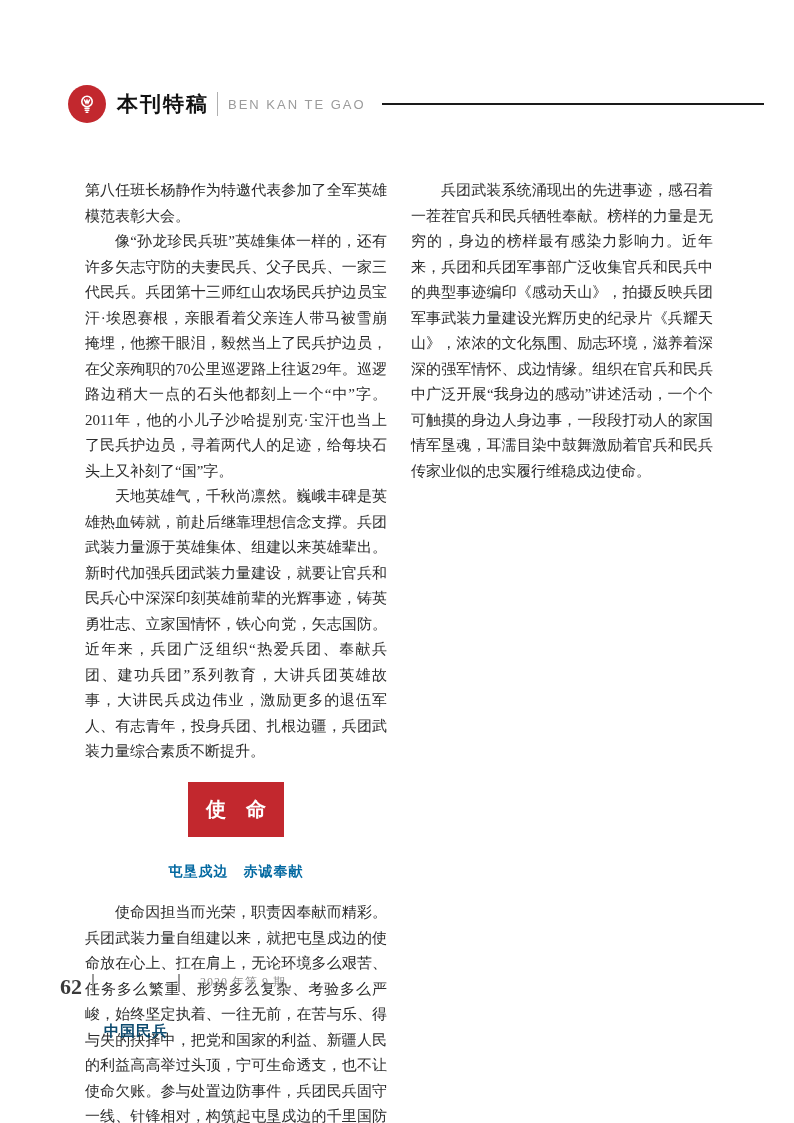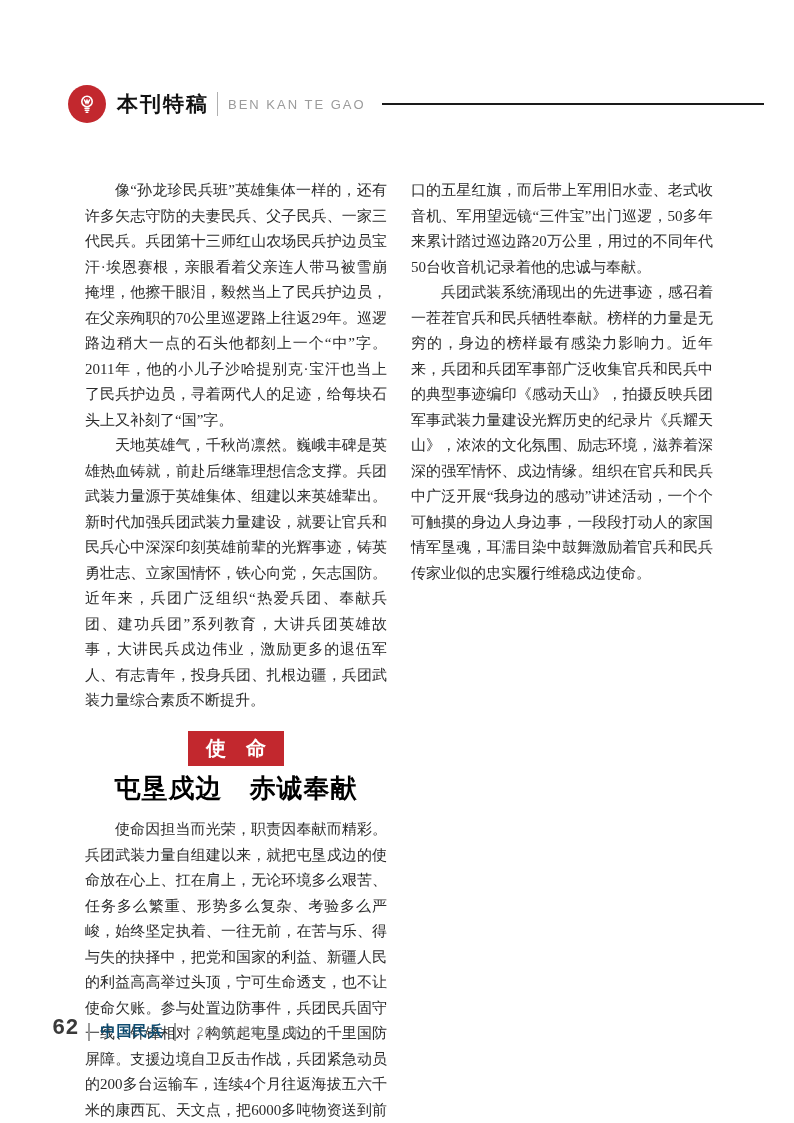--- a/index.html
+++ b/index.html
@@ -82,40 +82,40 @@
 
   
   .section-head { text-align: center; margin: 17px 0 16px; }
   .section-title {
     display: inline-block;
     background: #c2282e;
     color: #ffffff;
     font-weight: bold;
     font-size: 20px;
     line-height: 25px;
-    padding: 5px 18px;
+    padding: 15px 18px;
     text-indent: 0;
   }
   .section-sub {
     font-family: "Liberation Sans", "DejaVu Sans", sans-serif;
-    color: #000000;
+    color: #0369a1;
     font-weight: bold;
-    font-size: 26px;
+    font-size: 14px;
     letter-spacing: 1px;
-    margin-top: 10px;
+    margin-top: 22px;
   }
 
   
   .page-footer {
     position: absolute;
-    left: 52px;
+    left: 60px;
     bottom: 82px;
     display: flex;
-    align-items: flex-end;
-    font-family: Liberation Mono, monospace;
+    align-items: flex-start;
+    font-family: Liberation Serif, serif;
   }
   .page-num { font-size: 22px; font-weight: bold; color: #3a3a3a; }
   .foot-sep { width: 2px; height: 18px; background: #9a9a9a; margin: 0 10px; }
   .mag-name { font-size: 15px; font-weight: bold; color: #0c4a6e; letter-spacing: 1px; margin-top: 48px; }
   .issue { font-size: 12px; color: #8a8a8a; margin-left: 10px; letter-spacing: 1px; }
 </style>
 </head>
 <body>
 
 <div class="page">
@@ -134,34 +134,34 @@
     </div>
     <div class="feature-title">本刊特稿</div>
     <div class="header-sep"></div>
     <div class="pinyin">BEN KAN TE GAO</div>
     <div class="header-rule"></div>
   </div>
 
   <div class="columns">
 
     <div class="col">
+      <p class="cont">第八任班长杨静作为特邀代表参加了全军英雄模范表彰大会。</p>
       <p>像“孙龙珍民兵班”英雄集体一样的，还有许多矢志守防的夫妻民兵、父子民兵、一家三代民兵。兵团第十三师红山农场民兵护边员宝汗·埃恩赛根，亲眼看着父亲连人带马被雪崩掩埋，他擦干眼泪，毅然当上了民兵护边员，在父亲殉职的70公里巡逻路上往返29年。巡逻路边稍大一点的石头他都刻上一个“中”字。2011年，他的小儿子沙哈提别克·宝汗也当上了民兵护边员，寻着两代人的足迹，给每块石头上又补刻了“国”字。</p>
       <p>天地英雄气，千秋尚凛然。巍峨丰碑是英雄热血铸就，前赴后继靠理想信念支撑。兵团武装力量源于英雄集体、组建以来英雄辈出。新时代加强兵团武装力量建设，就要让官兵和民兵心中深深印刻英雄前辈的光辉事迹，铸英勇壮志、立家国情怀，铁心向党，矢志国防。近年来，兵团广泛组织“热爱兵团、奉献兵团、建功兵团”系列教育，大讲兵团英雄故事，大讲民兵戍边伟业，激励更多的退伍军人、有志青年，投身兵团、扎根边疆，兵团武装力量综合素质不断提升。</p>
 
       <div class="section-head">
         <span class="section-title">使　命</span>
         <div class="section-sub">屯垦戍边　赤诚奉献</div>
       </div>
 
       <p>使命因担当而光荣，职责因奉献而精彩。兵团武装力量自组建以来，就把屯垦戍边的使命放在心上、扛在肩上，无论环境多么艰苦、任务多么繁重、形势多么复杂、考验多么严峻，始终坚定执着、一往无前，在苦与乐、得与失的抉择中，把党和国家的利益、新疆人民的利益高高举过头顶，宁可生命透支，也不让使命欠账。参与处置边防事件，兵团民兵固守一线、针锋相对，构筑起屯垦戍边的千里国防屏障。支援边境自卫反击作战，兵团紧急动员的200多台运输车，连续4个月往返海拔五六千米的康西瓦、天文点，把6000多吨物资送到前线，参战民兵代表刘增新参加了1963年“十一”国庆观礼，受到毛主席接见。</p>
 
     </div>
 
     <div class="col">
-      <p class="cont">口的五星红旗，而后带上军用旧水壶、老式收音机、军用望远镜“三件宝”出门巡逻，50多年来累计踏过巡边路20万公里，用过的不同年代50台收音机记录着他的忠诚与奉献。</p>
       <p>兵团武装系统涌现出的先进事迹，感召着一茬茬官兵和民兵牺牲奉献。榜样的力量是无穷的，身边的榜样最有感染力影响力。近年来，兵团和兵团军事部广泛收集官兵和民兵中的典型事迹编印《感动天山》，拍摄反映兵团军事武装力量建设光辉历史的纪录片《兵耀天山》，浓浓的文化氛围、励志环境，滋养着深深的强军情怀、戍边情缘。组织在官兵和民兵中广泛开展“我身边的感动”讲述活动，一个个可触摸的身边人身边事，一段段打动人的家国情军垦魂，耳濡目染中鼓舞激励着官兵和民兵传家业似的忠实履行维稳戍边使命。</p>
 
     </div>
 
   </div>
 
   <div class="page-footer">
     <span class="page-num">62</span>
     <span class="foot-sep"></span>
     <span class="mag-name">中国民兵</span>

